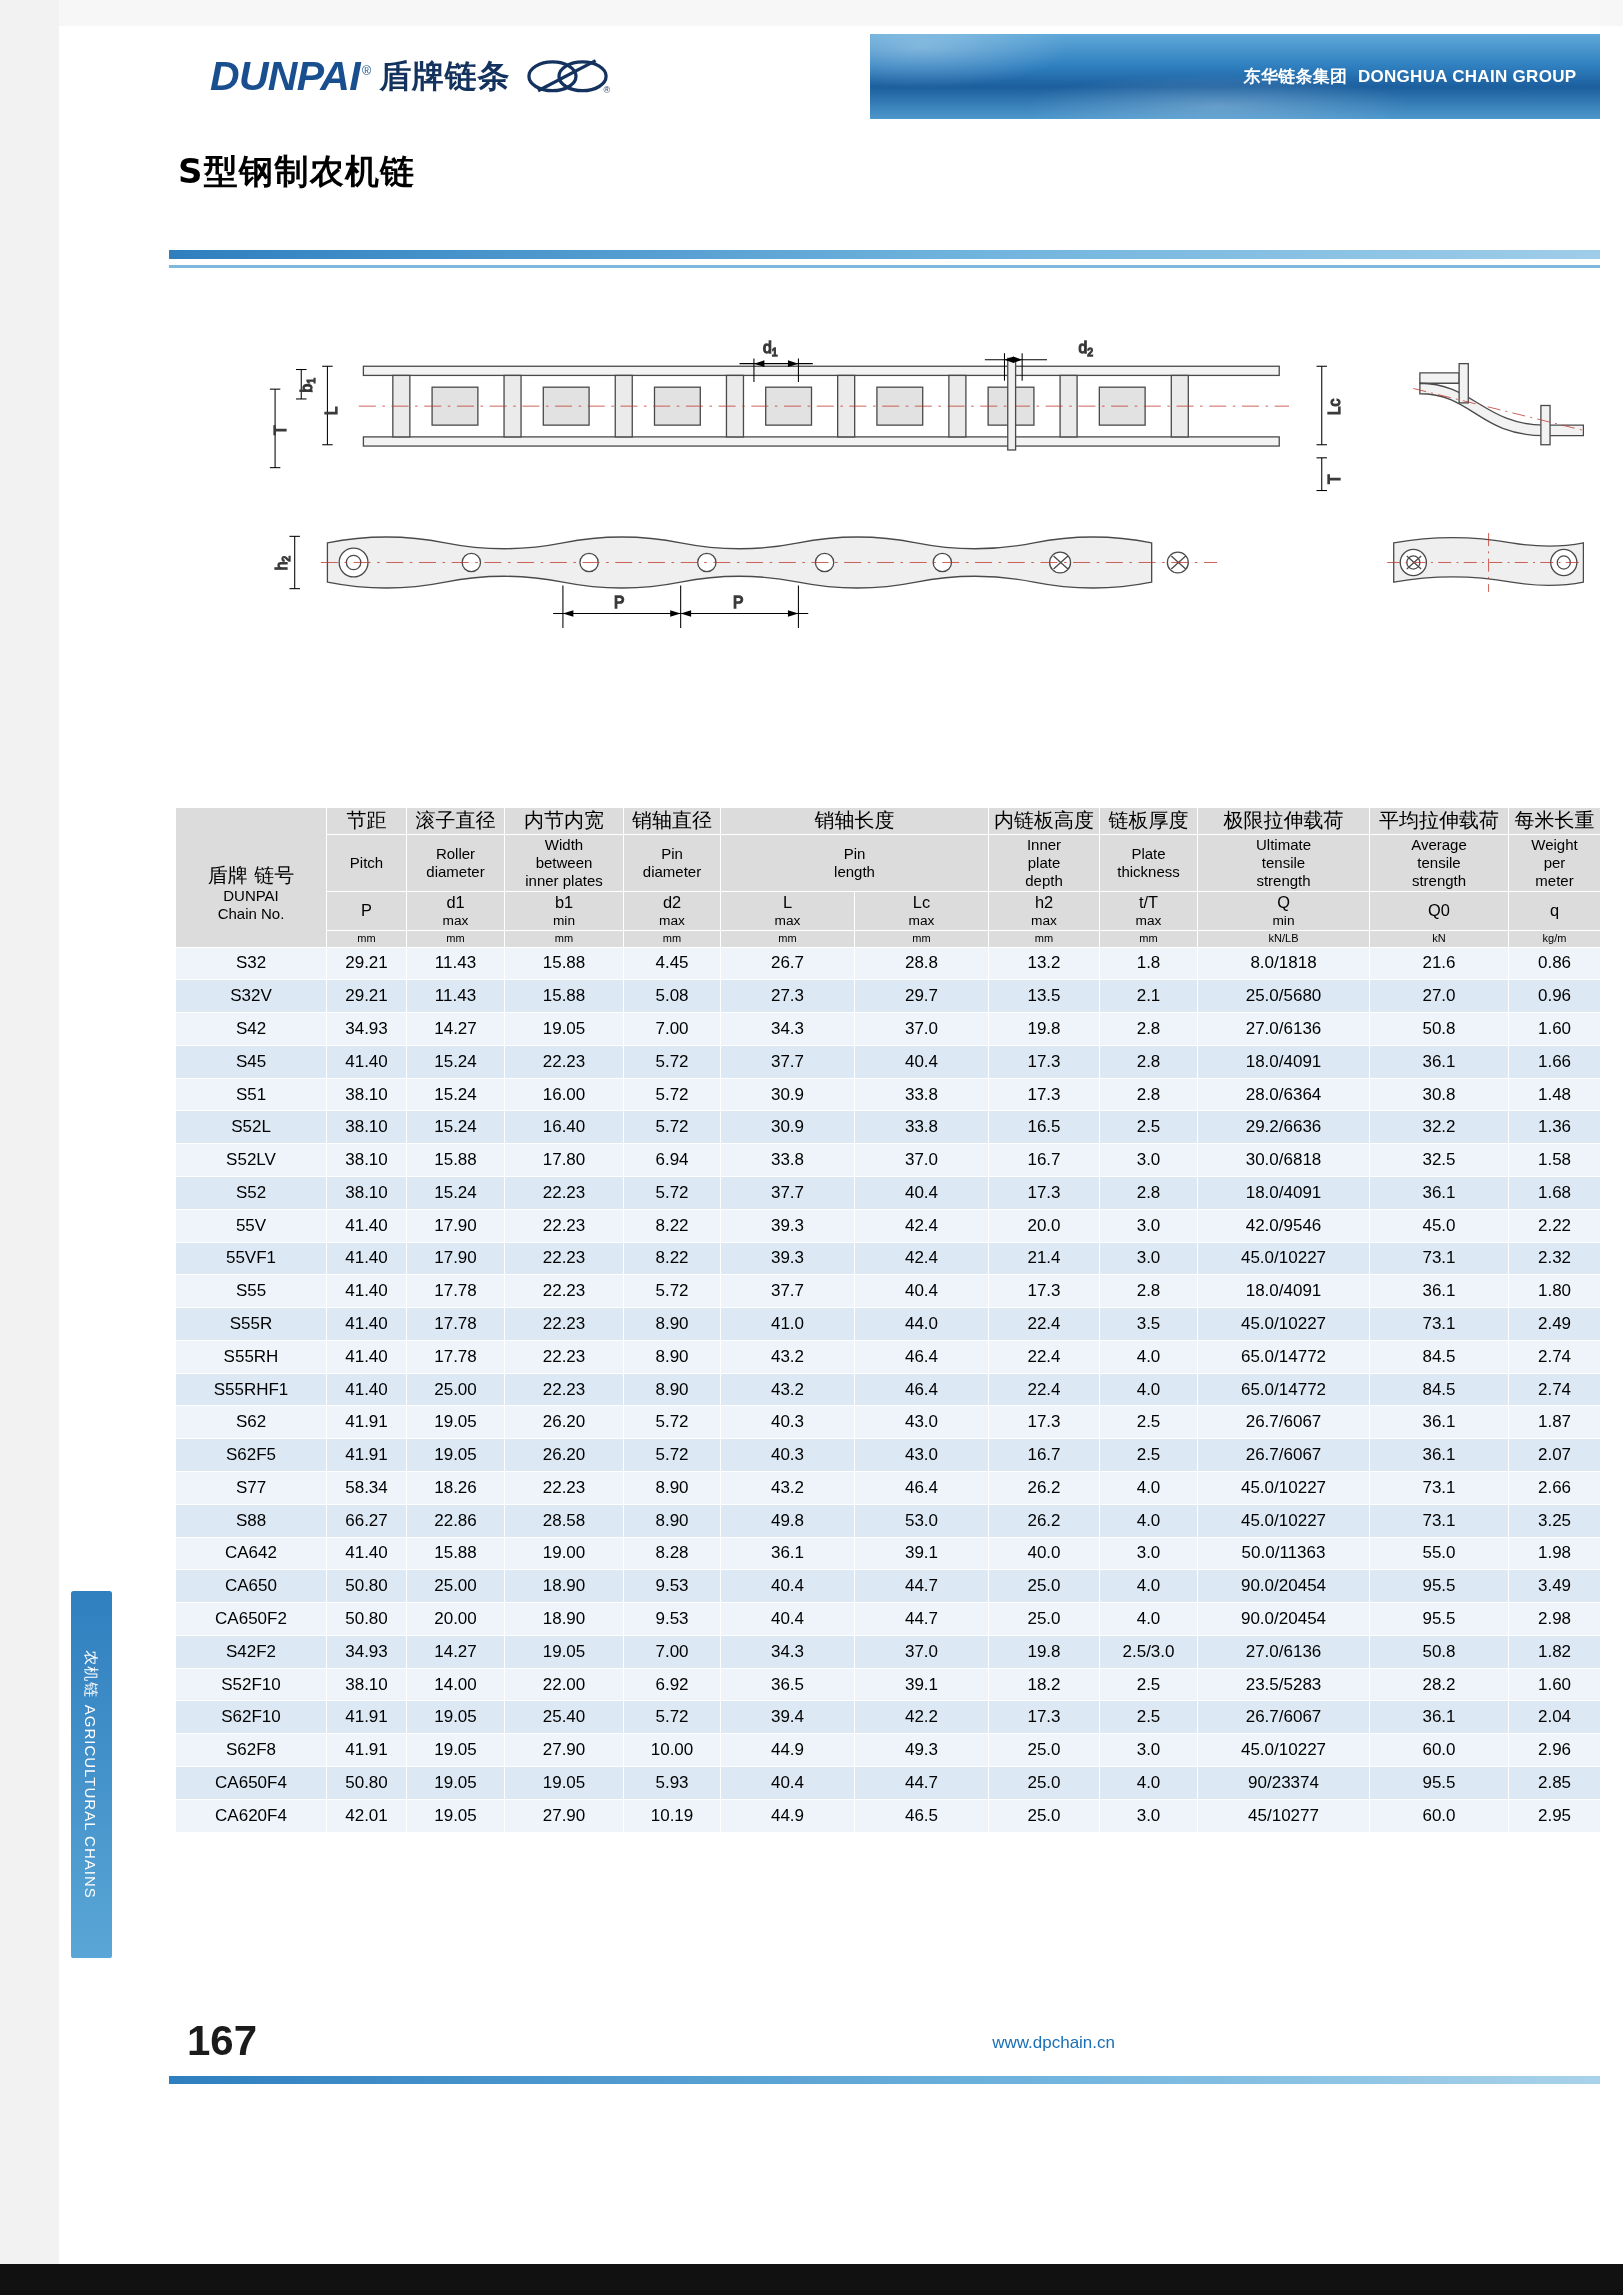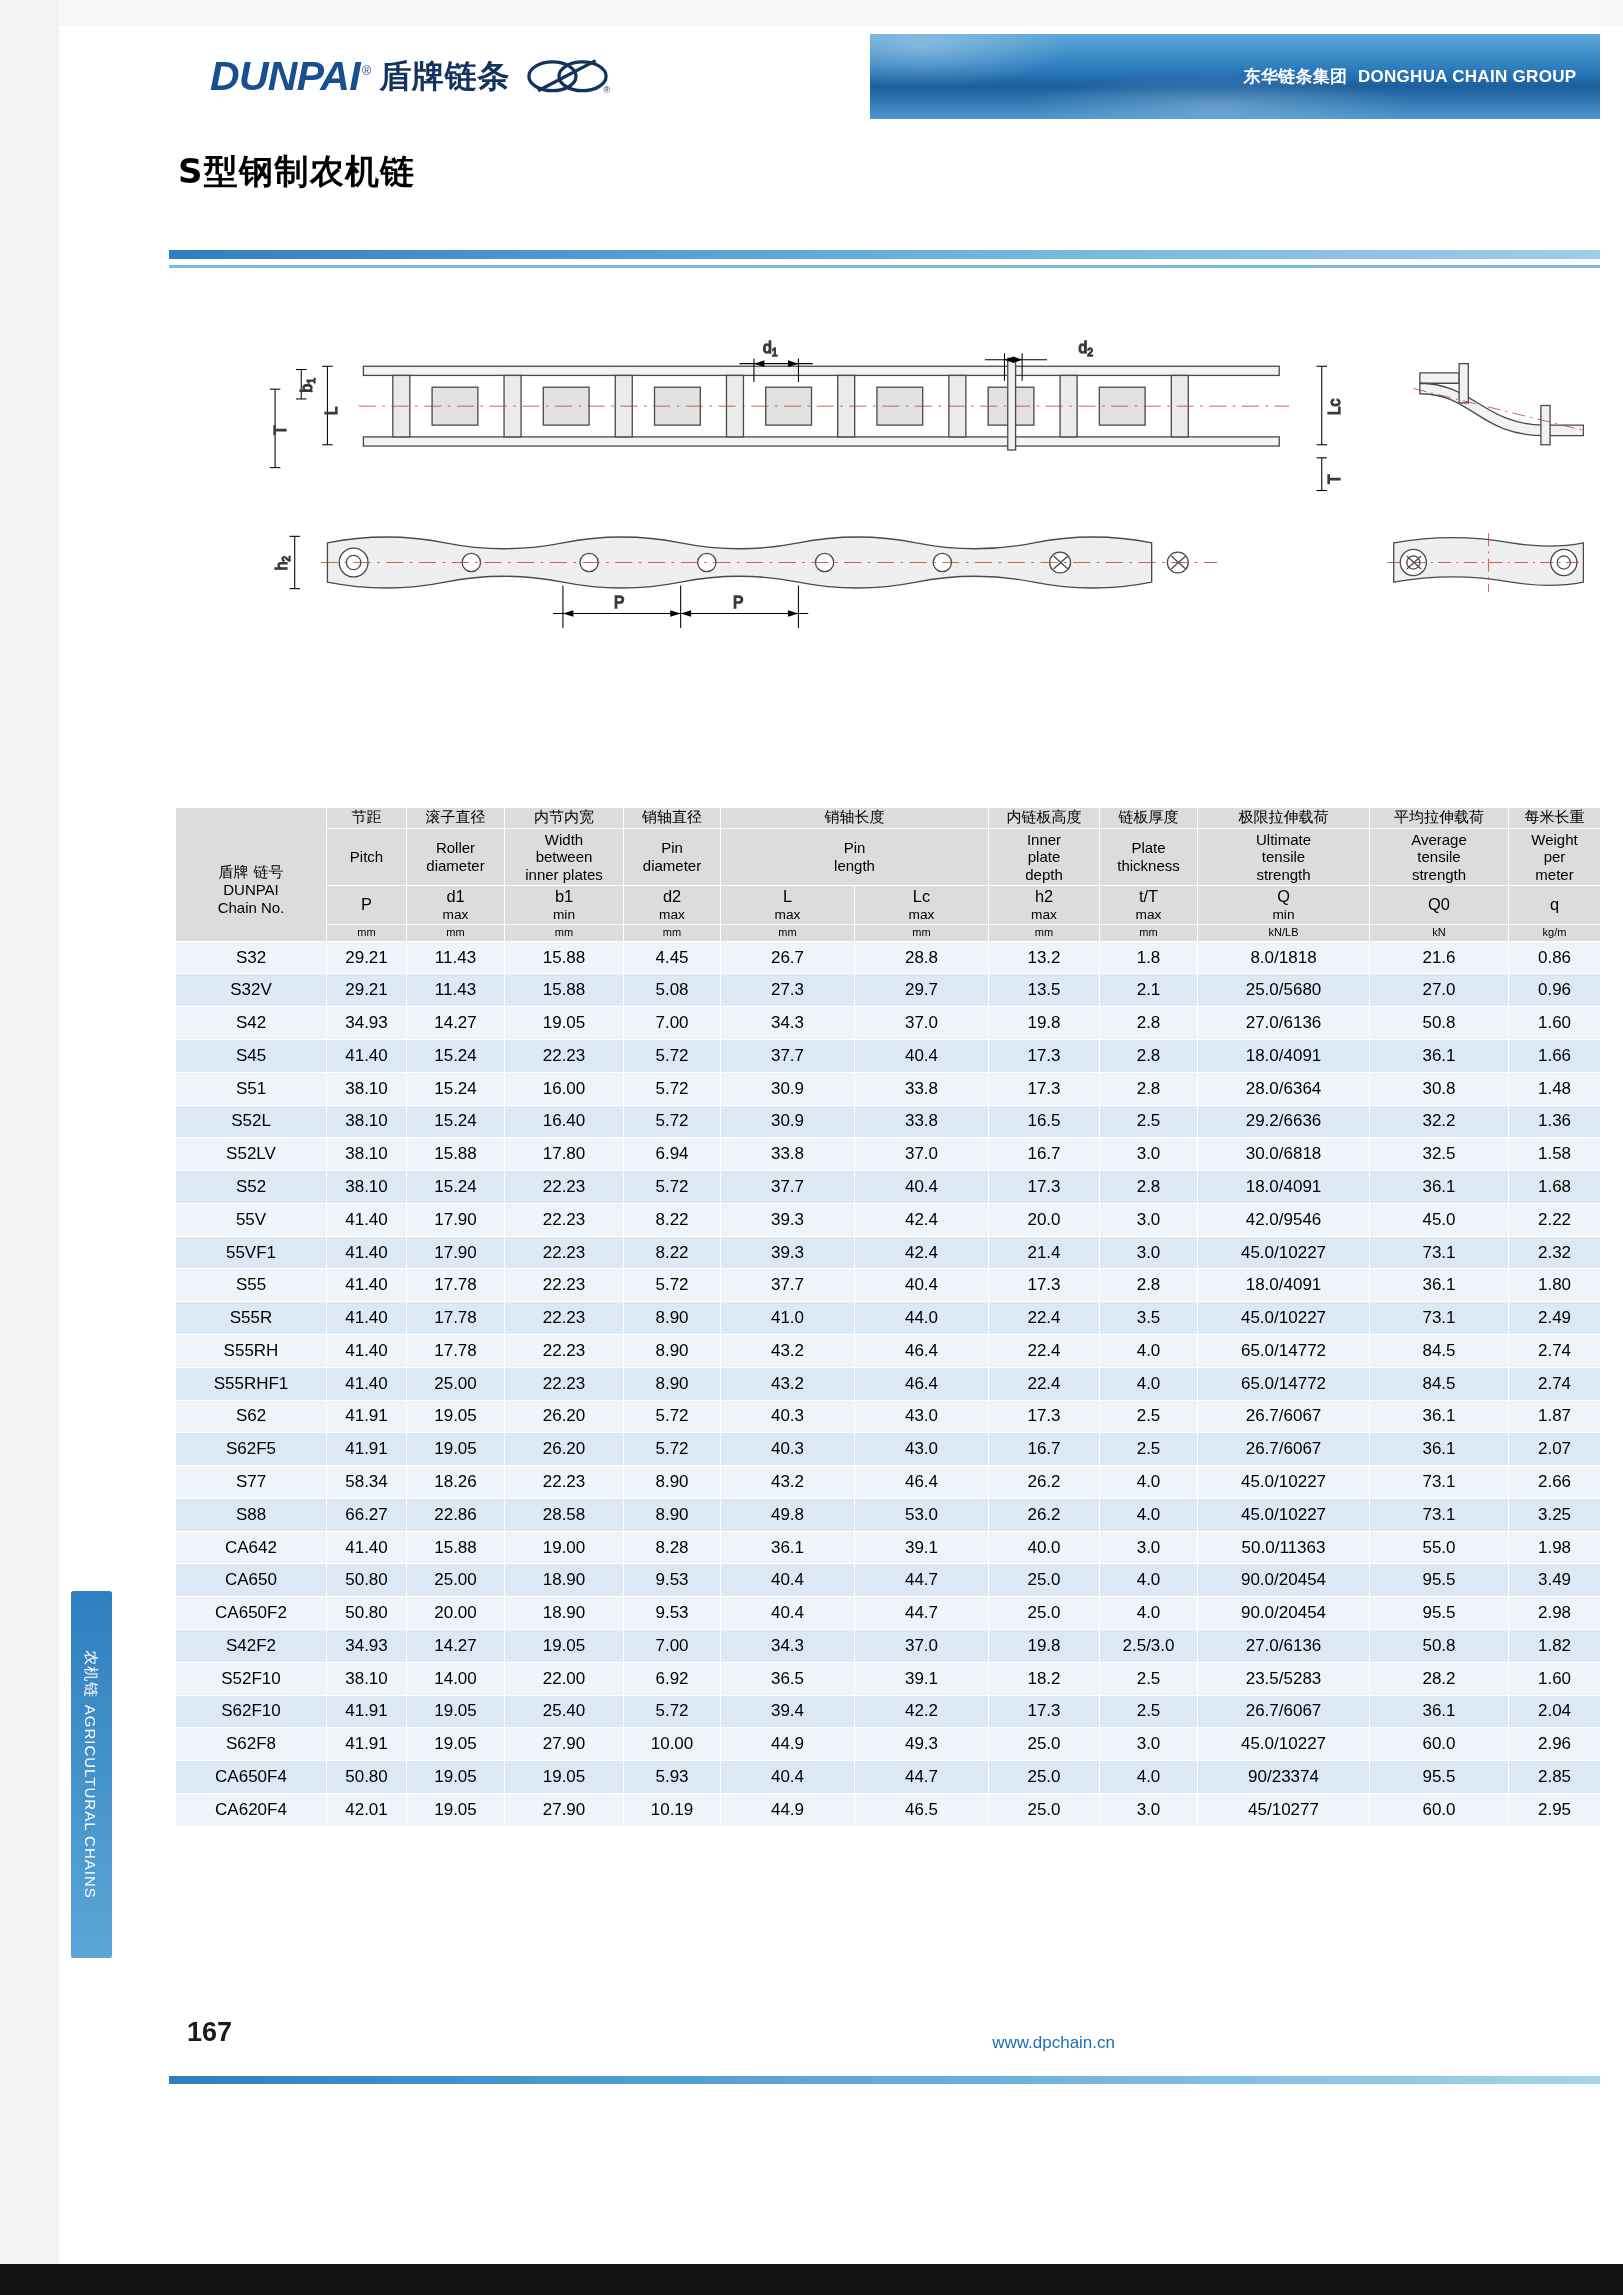--- a/index.html
+++ b/index.html
@@ -169,21 +169,21 @@
     text-align: center;
     vertical-align: middle;
   }
   table.spec thead th {
     background: #dcdcdc;
     color: #000;
     font-weight: normal;
     padding: 1.3px 1.3px;
     line-height: 1.18;
   }
-  .hdr-cn { font-family: "DejaVu Sans", sans-serif; font-size: 15px; margin-top: 32px; }
+  .hdr-cn { font-family: "DejaVu Sans", sans-serif; font-size: 20px; margin-top: 32px; }
   .hdr-en { font-size: 15px; }
   .hdr-sym { font-size: 16.4px; }
   .hdr-sub { font-size: 13.7px; }
   .hdr-unit { font-size: 11px; }
   table.spec tbody td {
     font-size: 17px;
     padding: 5.9px 1.3px;
     color: #000;
   }
   tr.row-a td { background: #eef4fa; }
@@ -192,21 +192,21 @@
   
   .footer-rule {
     position: absolute;
     left: 169px; top: 2076px;
     width: 1431px; height: 7.9px;
     background: linear-gradient(90deg, #2f7fbf 0%, #6fb3dd 60%, #a9d2ea 100%);
   }
   .page-num {
     position: absolute;
     left: 187px; top: 2017px;
-    font-size: 27px;
+    font-size: 42px;
     font-weight: bold;
     color: #1b1b1b;
     font-family: "Liberation Sans", sans-serif;
   }
   .website {
     position: absolute;
     right: 177px; top: 2033px;
     font-size: 17px;
     color: #1a6fb5;
   }

